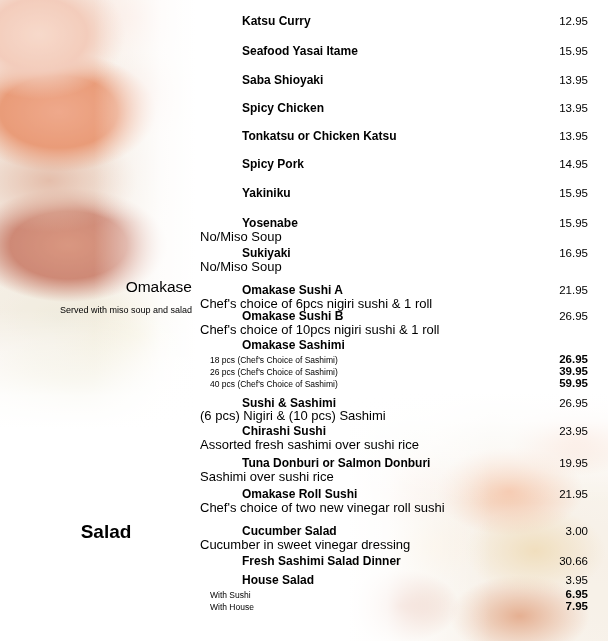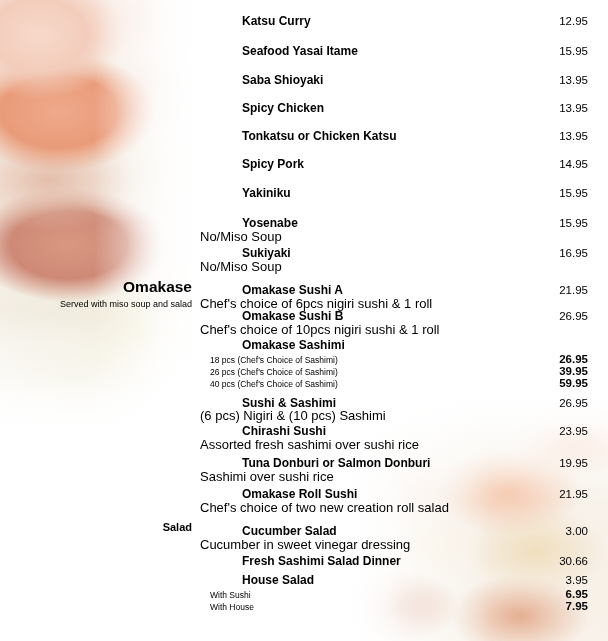--- a/index.html
+++ b/index.html
@@ -128,35 +128,35 @@
     text-align: right;
   }
   .head-dinner .l1 {
     font-size: 15.5px;
     font-weight: bold;
     line-height: 18px;
     letter-spacing: -0.2px;
   }
   .head-dinner .l2 {
     font-size: 15.5px;
-    font-weight: bold;
+    font-weight: normal;
     line-height: 18px;
   }
   .head-dinner .sub {
     font-size: 9px;
     line-height: 13px;
-    margin-top: 2px;
+    margin-top: 8px;
   }
   .head-salad {
     position: absolute;
     left: 20px;
     top: 521px;
     width: 172px;
-    text-align: right;
-    font-size: 11px;
+    text-align: center;
+    font-size: 19px;
     font-weight: bold;
   }
 
   .items {
     position: absolute;
     left: 200px;
     top: 0;
     width: 388px;
   }
   .row {
@@ -332,21 +332,21 @@
 
       <div class="row" style="top:456px">
         <div class="name">Tuna Donburi or Salmon Donburi</div>
         <div class="price">19.95</div>
         <div class="desc" style="top:15px">Sashimi over sushi rice</div>
       </div>
 
       <div class="row" style="top:487px">
         <div class="name">Omakase Roll Sushi</div>
         <div class="price">21.95</div>
-        <div class="desc" style="top:15px">Chef's choice of two new creation roll salad</div>
+        <div class="desc" style="top:15px">Chef's choice of two new vinegar roll sushi</div>
       </div>
 
       <div class="row" style="top:524px">
         <div class="name">Cucumber Salad</div>
         <div class="price">3.00</div>
         <div class="desc" style="top:15px">Cucumber in sweet vinegar dressing</div>
       </div>
 
       <div class="row" style="top:554px">
         <div class="name">Fresh Sashimi Salad Dinner</div>

